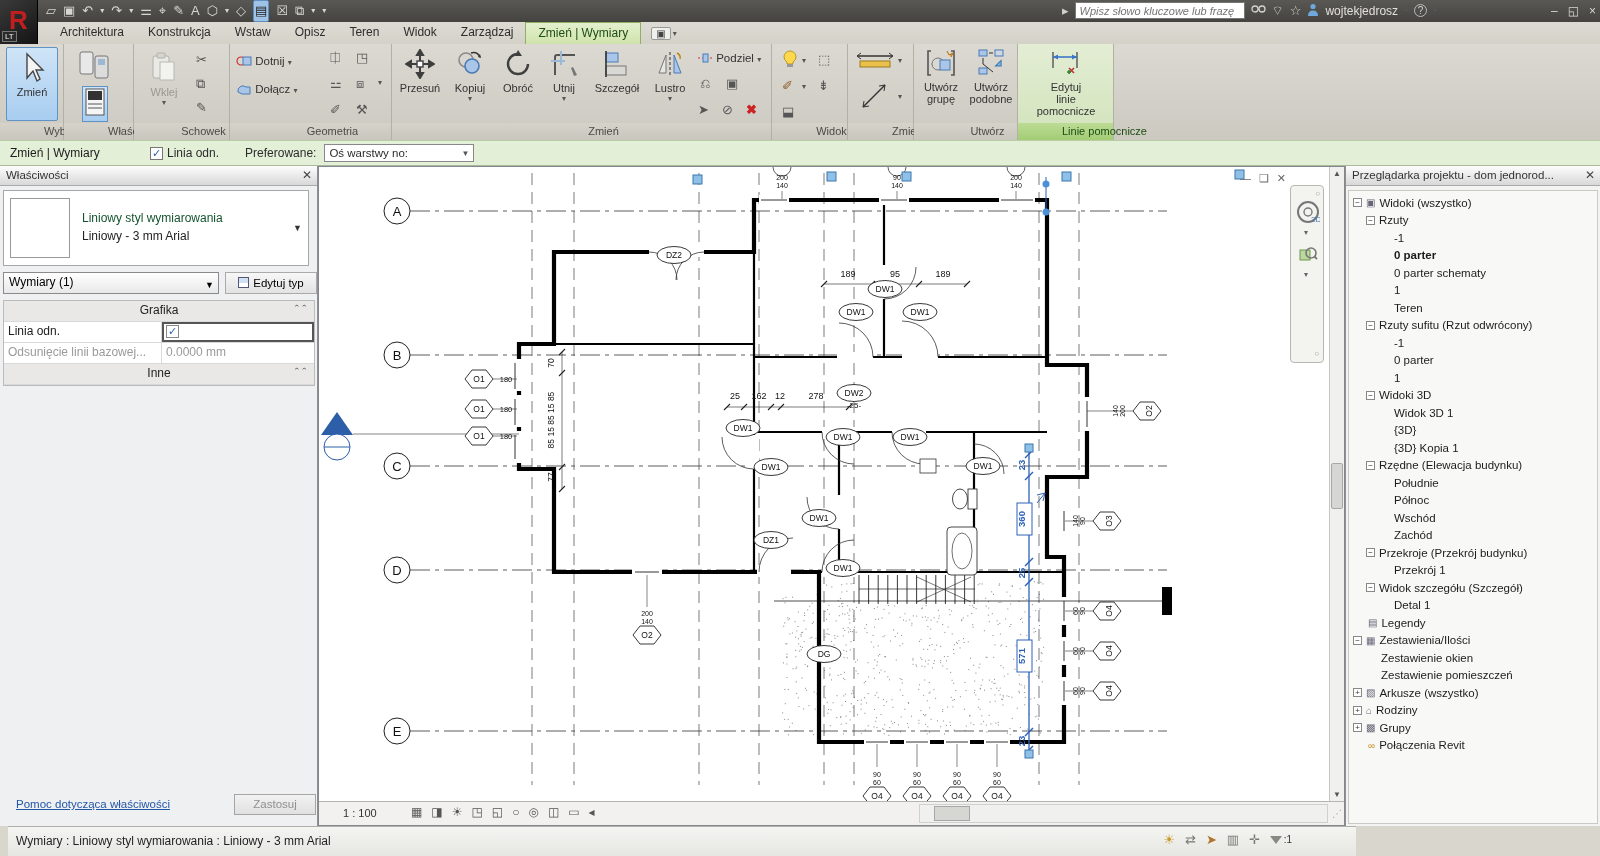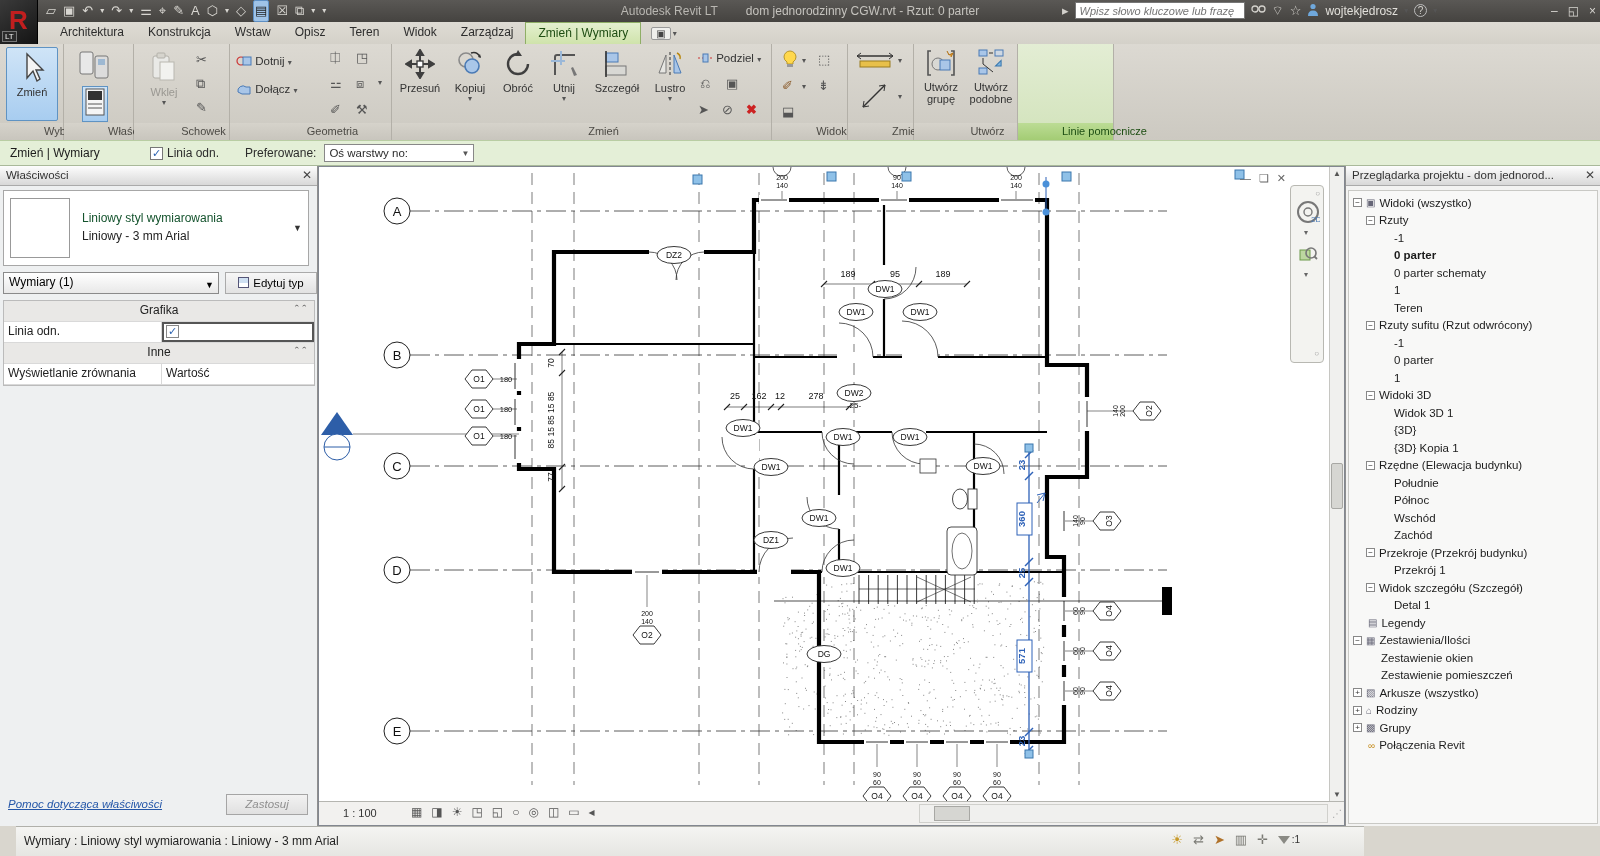--- a/index.html
+++ b/index.html
@@ -97,21 +97,21 @@
   .prow .lab { width:158px; padding:2px 4px; border-right:1px solid #d9d9d9; color:#222;
      white-space:nowrap; overflow:hidden; }
   .prow .val { flex:1; padding:2px 4px; color:#222; position:relative; }
   .prow.group { background:#e9e8e6; font-weight:normal; color:#333; }
   .prow.group .lab { width:100%; border-right:none;text-align:center; }
   .prow.group .chev { position:absolute; right:6px; font-size:9px; color:#444; transform:scaleY(.8); }
   .prow.disabled .lab, .prow.disabled .val { color:#9a9a9a; }
   .prow .cell-sel { outline:2px solid #555; outline-offset:-2px; }
   .pchk { width:13px; height:13px; border:1px solid #888; background:#fff; display:inline-block;
      font-size:11px; line-height:11px; text-align:center; color:#2b62b0; }
-  #propfoot { position:absolute; left:0; bottom:8px; width:318px; height:24px;font-style:italic; }
+  #propfoot { position:absolute; left:8px; bottom:8px; width:318px; height:24px; }
   #helplink { position:absolute; left:8px; top:4px; color:#2456a8; text-decoration:underline; font-size:11.5px; }
   #applybtn { position:absolute; right:10px; top:0; width:82px; height:21px; border:1px solid #a5a5a5;
      background:linear-gradient(#f2f2f2,#e0e0e0); color:#8f8f8f; font-size:11.5px; text-align:center;
      line-height:19px; }
 
   
   #canvas { position:absolute; left:318px; top:0; width:1027px; height:660px; background:#fff;
      border:1px solid #828790; }
   #drawing { position:absolute; left:0; top:0; }
   #viewwinbtns { position:absolute; right:58px; top:5px; display:flex; gap:8px; color:#666; font-size:11px; }
@@ -139,21 +139,21 @@
   #tree { position:absolute; left:2px; top:24px; right:2px; bottom:2px; background:#f8f8f7;
      border:1px solid #c9c9c5; overflow:hidden; font-size:11.5px; color:#1c1c1c; padding:3px 0 0 4px; }
   .trow { height:17.5px; display:flex; align-items:center; white-space:nowrap; }
   .trow .exp { width:9px; height:9px; border:1px solid #888; background:#fff; font-size:8px; line-height:7px;
      text-align:center; color:#333; margin-right:4px; flex:none; }
   .trow .spc { width:13px; flex:none; }
   .trow .ticon { margin-right:4px; font-size:10px; color:#667; flex:none; }
   .trow.bold { font-weight:bold; }
 
   
-  #statusbar { position:absolute; left:16px; top:826px; width:1348px; height:30px;
+  #statusbar { position:absolute; left:8px; top:826px; width:1348px; height:30px;
      background:linear-gradient(#f4f4f2,#e6e6e2); border-top:1px solid #b0b0aa;
      font-size:12px; color:#1f1f1f;padding-left:25px; }
   #statustext { position:absolute; left:8px; top:7px; }
   #statusicons { position:absolute; right:70px; top:5px; display:flex; gap:10px; font-size:13px; }
   #funnel { position:relative; width:16px; }
   #funnel .f { width:0; height:0; border-left:6px solid transparent; border-right:6px solid transparent;
      border-top:8px solid #8a8a84; display:inline-block; }
   #funnel .n { position:absolute; right:-6px; top:2px; font-size:10px; color:#333; }
 </style>
 </head>
@@ -173,23 +173,20 @@
       <span>A</span>
       <span>⬡</span>
       <span class="sm">▾</span>
       <span>◇</span>
       <span class="hl">▤</span>
       <span>☒</span>
       <span>⧉</span>
       <span class="sm">▾</span>
       <span class="sm">▾</span>
     </div>
-  <div id="titletext">
-    <span>Autodesk Revit LT</span><span class="doc">dom jednorodzinny CGW.rvt - Rzut: 0 parter</span>
-  </div>
   <div id="searchwrap">
     <span class="tb-ico">▸</span>
     <input id="searchbox" placeholder="Wpisz słowo kluczowe lub frazę" style="">
     <span class="tb-ico">
       <svg width="15" height="12" viewBox="0 0 15 12">
           <circle cx="4" cy="6" r="3" fill="none" stroke="#d3d1cc" stroke-width="1.3"></circle>
           <circle cx="11" cy="6" r="3" fill="none" stroke="#d3d1cc" stroke-width="1.3"></circle>
           <line x1="7" y1="6" x2="8" y2="6" stroke="#d3d1cc"></line>
         </svg>
     </span>
@@ -426,20 +423,31 @@
           <rect x="3" y="20" width="8" height="6" fill="#a9c6e8" stroke="#4a7ab5"></rect>
           <path d="M7,10 l0,6 M13,5 l4,0 M7,16 l10,8" stroke="#333" fill="none"></path>
           <path d="M22,12 l4,4 -4,4 z" fill="#7db5e0" stroke="#3a77ad" transform="rotate(45 23 16)"></path>
         </svg>
       <span>Utwórz</span><br><span>podobne</span>
     </div>
     <div class="plabel">Utwórz</div>
   </div>
 
   <div class="panel" style="left:1018px;width:96px;background:linear-gradient(#e3edd4,#d2e3bb);">
+    <div class="midbtn" style="left:8px;width:80px;top:4px;">
+      <svg class="mico" viewBox="0 0 34 30" style="width:34px;">
+        <line x1="4" y1="4" x2="4" y2="20" stroke="#666" stroke-width="1.6"></line>
+          <line x1="28" y1="4" x2="28" y2="20" stroke="#666" stroke-width="1.6"></line>
+          <line x1="4" y1="9" x2="28" y2="9" stroke="#3a77c8" stroke-width="1.6"></line>
+          <path d="M4,9 l5,-2.5 0,5 Z M28,9 l-5,-2.5 0,5 Z" fill="#3a77c8"></path>
+          <path d="M20,20 l5,5 M25,20 l-5,5" stroke="#b33" stroke-width="1.6"></path>
+          <path d="M18,24 l4,0 M20,22 l0,4" stroke="#2a8a2a" stroke-width="1.6"></path>
+        </svg>
+      <span>Edytuj</span><br><span>linie pomocnicze</span>
+    </div>
     <div class="plabel green">Linie pomocnicze</div>
   </div>
 </div>
 
 <div id="optionsbar">
   <div id="optmode">Zmień | Wymiary</div>
   <span class="optchk">✓</span>
   <span>Linia odn.</span>
   <span style="margin-left:26px;">Preferowane:</span>
   <div id="optsel">
@@ -470,26 +478,26 @@
       </div>
     </div>
     <div id="proprows">
         <div class="prow group">
           <div class="lab" style="position:relative;"><span>Grafika</span><span class="chev">⌃⌃</span></div>
         </div>
         <div class="prow">
           <div class="lab">Linia odn.</div>
           <div class="val cell-sel"><span class="pchk">✓</span></div>
         </div>
+        <div class="prow disabled">
+          <div class="lab">Odsunięcie linii bazowej...</div>
+          <div class="val">0.0000 mm</div>
+        </div>
         <div class="prow group">
           <div class="lab" style="position:relative;"><span>Inne</span><span class="chev">⌃⌃</span></div>
-        </div>
-        <div class="prow">
-          <div class="lab">Wyświetlanie zrównania</div>
-          <div class="val">Wartość</div>
         </div>
       </div>
     <div id="propfoot">
       <a id="helplink">Pomoc dotycząca właściwości</a>
       <div id="applybtn">Zastosuj</div>
     </div>
   </div>
 
   <div id="canvas">
     <svg id="drawing" width="1010" height="634" viewBox="0 0 1010 634">

